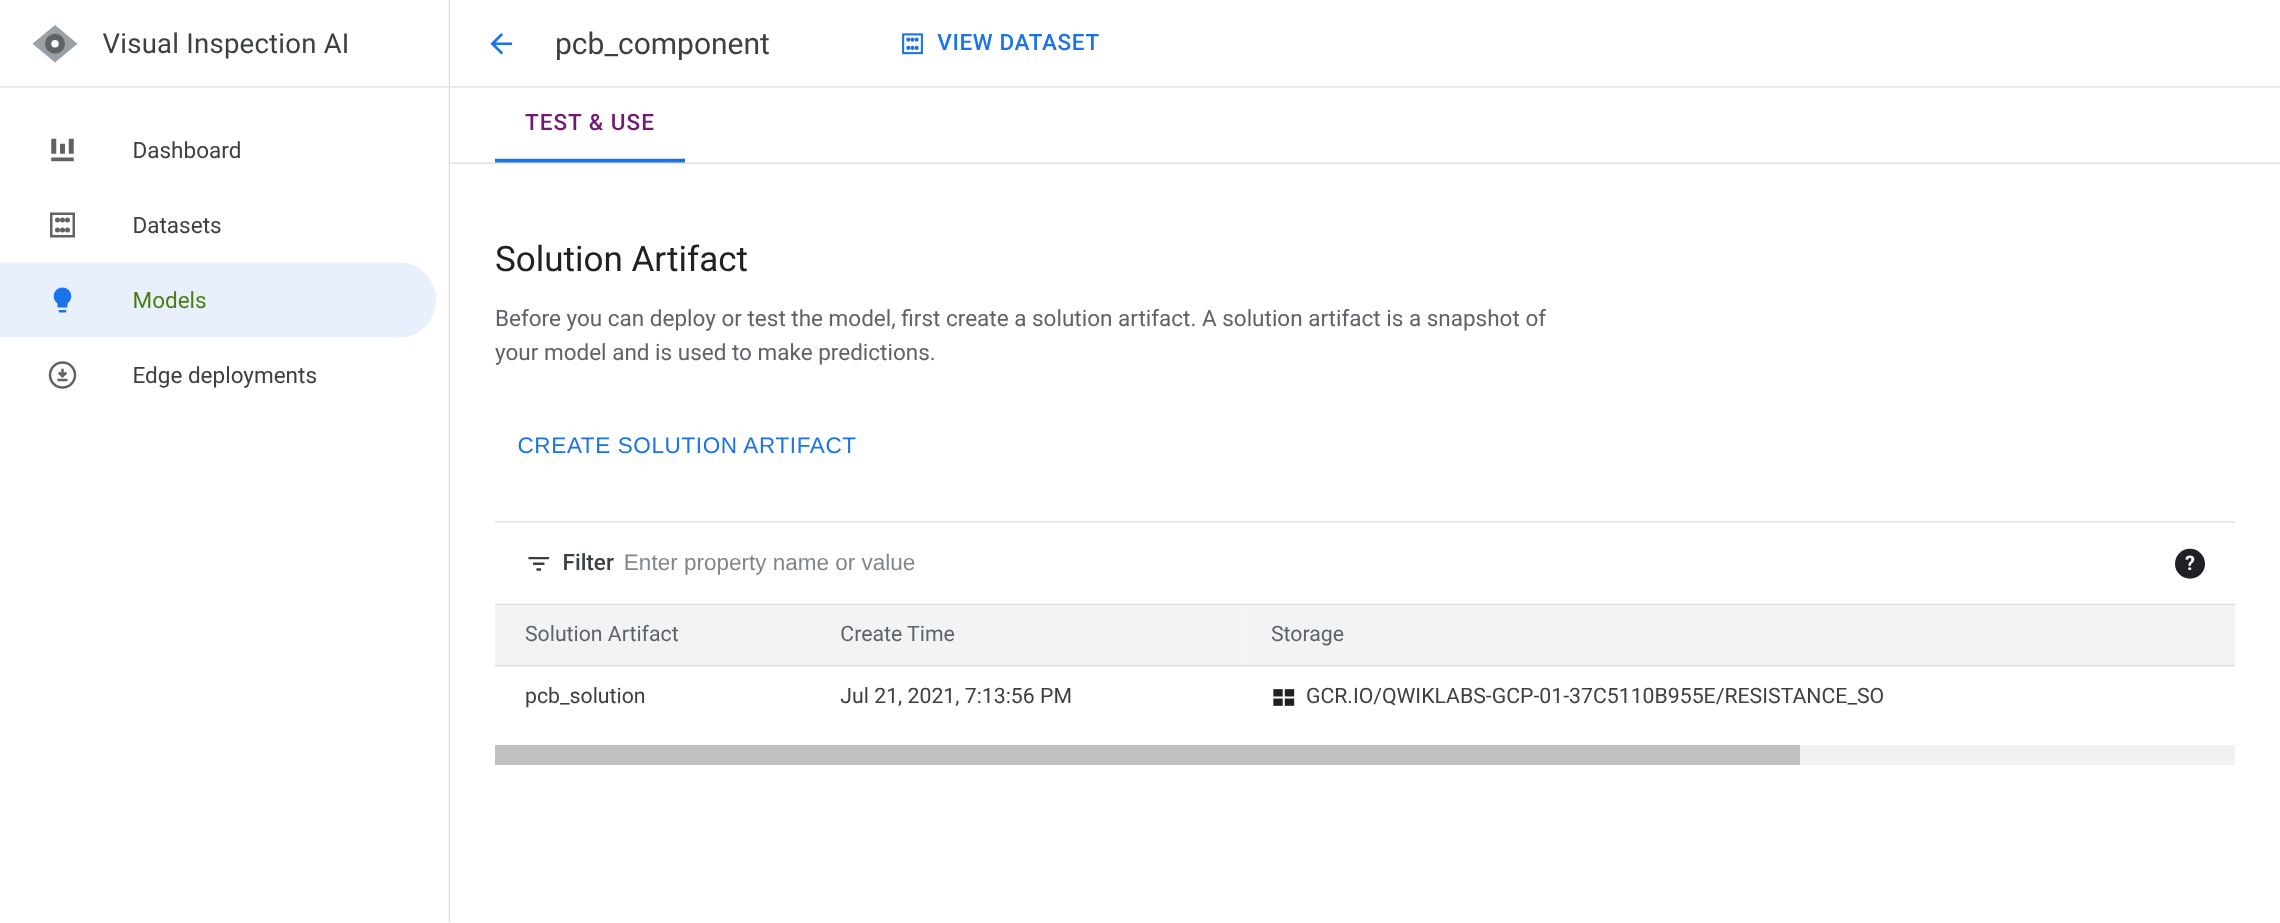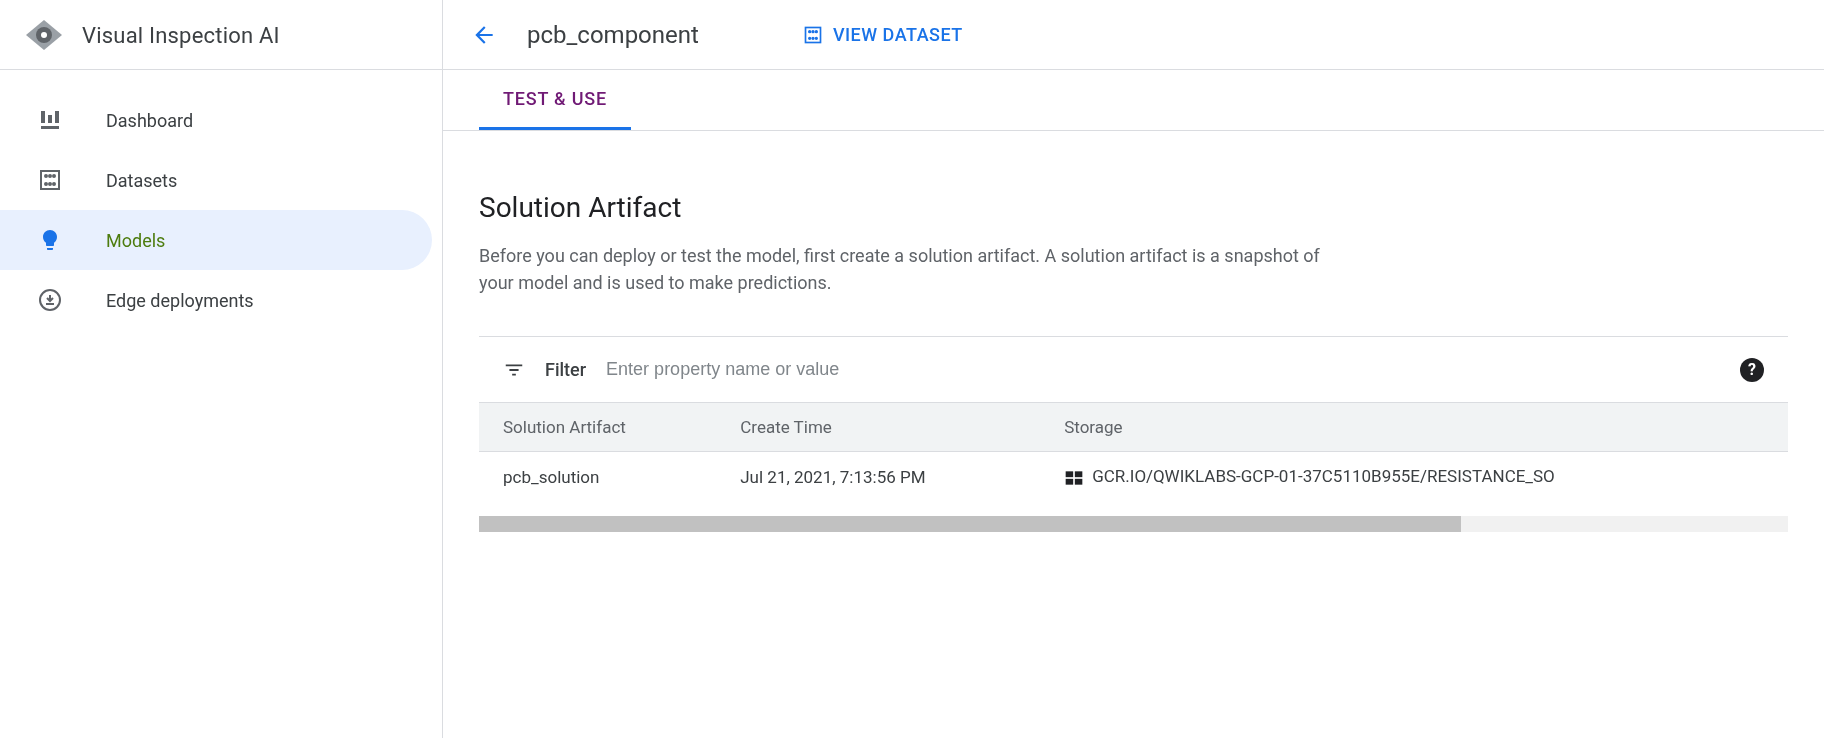--- a/index.html
+++ b/index.html
@@ -8,21 +8,21 @@
       background: #fff;
       color: #202124;
       width: 1824px;
       height: 738px;
       overflow: hidden;
     }
     .app { display: flex; height: 100%; }
     
     
     .sidebar {
-      width: 443px;
+      width: 360px;
       border-right: 1px solid #dadce0;
       display: flex;
       flex-direction: column;
     }
     .sidebar-header {
       display: flex;
       align-items: center;
       gap: 18px;
       padding: 15px 24px 14px 24px;
       border-bottom: 1px solid #dadce0;
@@ -108,21 +108,21 @@
       background: none;
       border: none;
       cursor: pointer;
       margin-bottom: 40px;
     }
     
     .table-container { border-top: 1px solid #dadce0; }
     .filter-bar {
       display: flex;
       align-items: center;
-      gap: 20px;
+      gap: 8px;
       padding: 16px 24px;
     }
     .filter-icon { color: #3c4043; display: flex; align-items: center; }
     .filter-label { font-size: 18px; color: #3c4043; font-weight: 500; }
     .filter-input {
       flex: 1;
       border: none;
       font-size: 18px;
       color: #5f6368;
       outline: none;
@@ -259,20 +259,21 @@
       </span>
     </div>
 
     <div class="tabs">
       <div class="tab active">TEST &amp; USE</div>
     </div>
 
     <div class="content">
       <h2 class="section-title">Solution Artifact</h2>
       <p class="section-desc">Before you can deploy or test the model, first create a solution artifact. A solution artifact is a snapshot of your model and is used to make predictions.</p>
+      <button class="create-btn">CREATE SOLUTION ARTIFACT</button>
 
       <div class="table-container">
         <div class="filter-bar">
           <span class="filter-icon">
             <svg width="22" height="22" viewBox="0 0 24 24" fill="currentColor">
                 <path d="M3 6h18v2H3zm4 5h10v2H7zm3 5h4v2h-4z"></path>
               </svg>
           </span>
           <span class="filter-label">Filter</span>
           <input class="filter-input" type="text" placeholder="Enter property name or value" style="">

